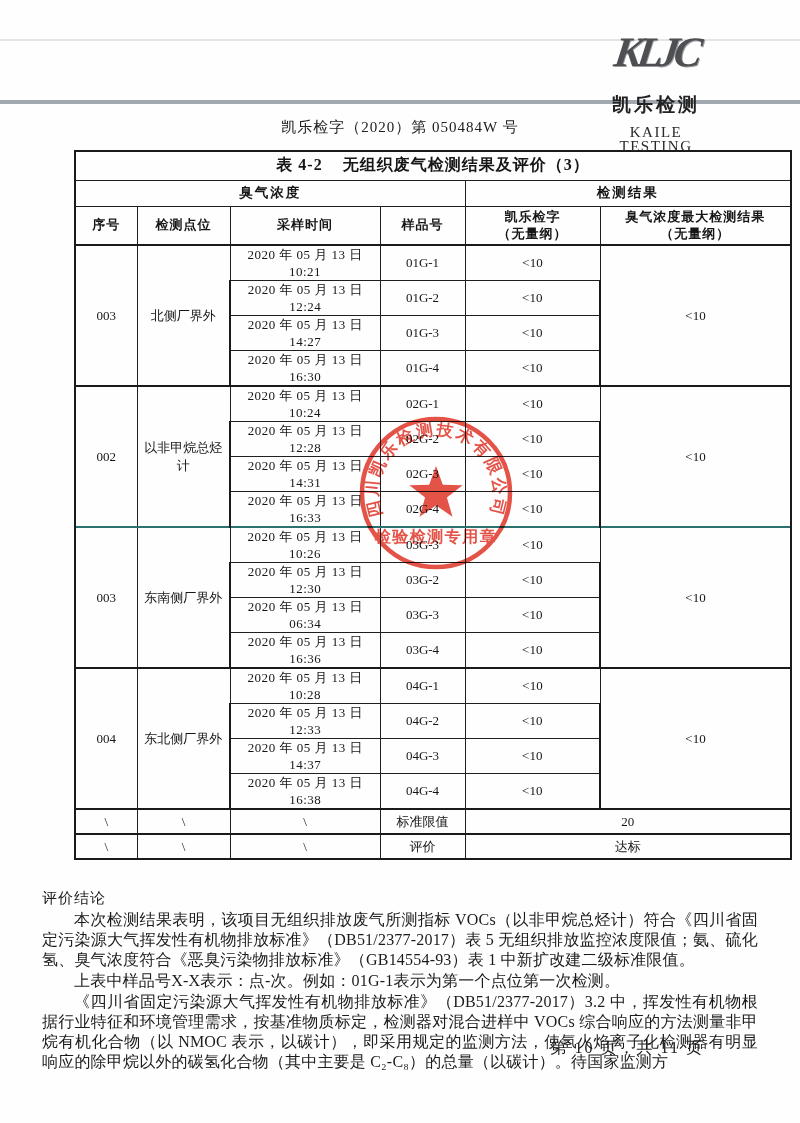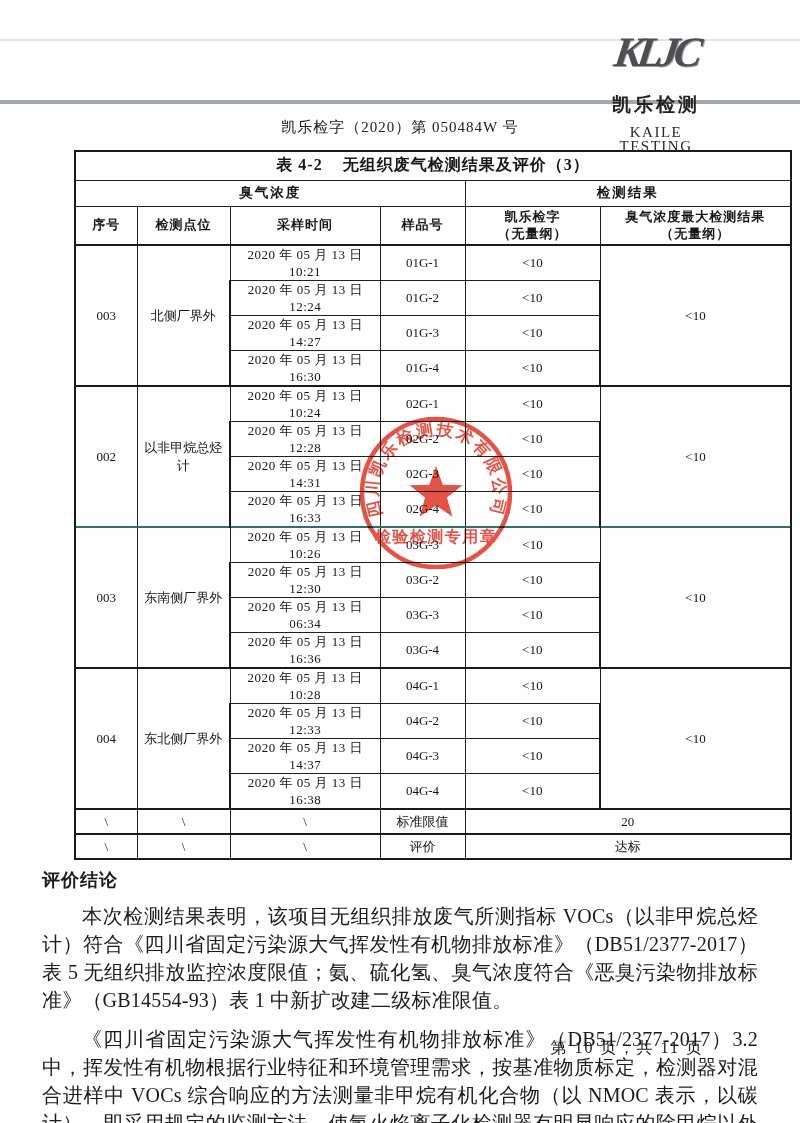--- a/index.html
+++ b/index.html
@@ -76,24 +76,24 @@
   
   .stamp {
     position: absolute; left: 336px; top: 393px;
     width: 200px; height: 200px;
     mix-blend-mode: multiply; opacity: 0.85;
     pointer-events: none;
   }
   .stamp text { font-family: "Liberation Serif", "DejaVu Serif", serif; font-weight: bold; }
   
   .sections { margin: 0 42px; width: 716px; }
-  .sec-heading { font-weight: bold; font-size: 18px; line-height: 22px; margin-top: 9px; letter-spacing: 1px; }
+  .sec-heading { font-weight: normal; font-size: 15px; line-height: 22px; margin-top: 27px; letter-spacing: 1px; }
   .sections p {
-    font-size: 20px; line-height: 28px; text-align: justify;
-    text-indent: 2em; margin-top: 11px; letter-spacing: 0.2px;
+    font-size: 16px; line-height: 20px; text-align: justify;
+    text-indent: 2em; margin-top: 1px; letter-spacing: 0.2px;
   }
   .page-footer {
     position: absolute; top: 1038px; right: 96px;
     font-size: 16px; letter-spacing: 2px;
   }
 </style>
 </head>
 <body>
 
 <div class="page">
@@ -255,20 +255,21 @@
         <td>评价</td>
         <td colspan="2">达标</td>
       </tr>
     </tbody>
       </table>
   </div>
 
   <div class="sections">
     <div class="sec-heading">评价结论</div>
     <p>本次检测结果表明，该项目无组织排放废气所测指标 VOCs（以非甲烷总烃计）符合《四川省固定污染源大气挥发性有机物排放标准》（DB51/2377-2017）表 5 无组织排放监控浓度限值；氨、硫化氢、臭气浓度符合《恶臭污染物排放标准》（GB14554-93）表 1 中新扩改建二级标准限值。</p>
+    <p>上表中样品号X-X表示：点-次。例如：01G-1表示为第一个点位第一次检测。</p>
     <p>《四川省固定污染源大气挥发性有机物排放标准》（DB51/2377-2017）3.2 中，挥发性有机物根据行业特征和环境管理需求，按基准物质标定，检测器对混合进样中 VOCs 综合响应的方法测量非甲烷有机化合物（以 NMOC 表示，以碳计），即采用规定的监测方法，使氢火焰离子化检测器有明显响应的除甲烷以外的碳氢化合物（其中主要是 C₂-C₈）的总量（以碳计）。待国家监测方</p>
   </div>
 
   <div class="page-footer">第 10 页，共 11 页</div>
 
   <svg class="stamp" viewBox="0 0 200 200" aria-hidden="true">
     <circle cx="100" cy="100" r="74" fill="none" stroke-width="4.5" stroke="#e13528"></circle>
     <defs>
       <path id="sealArc" d="M 45.5 119.8 A 58 58 0 1 1 154.5 119.8" fill="none"></path>
     </defs>

